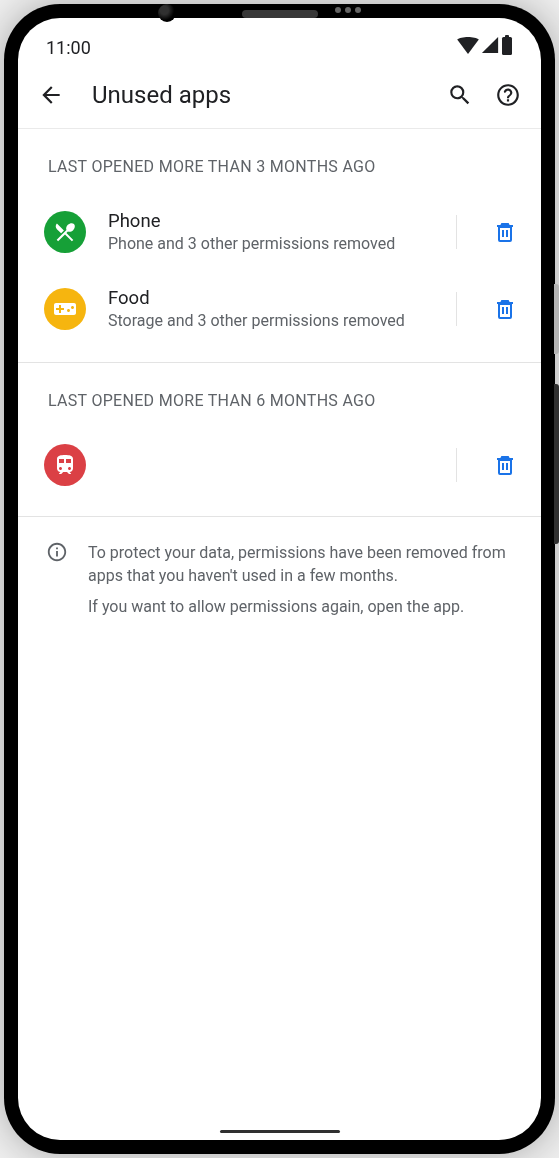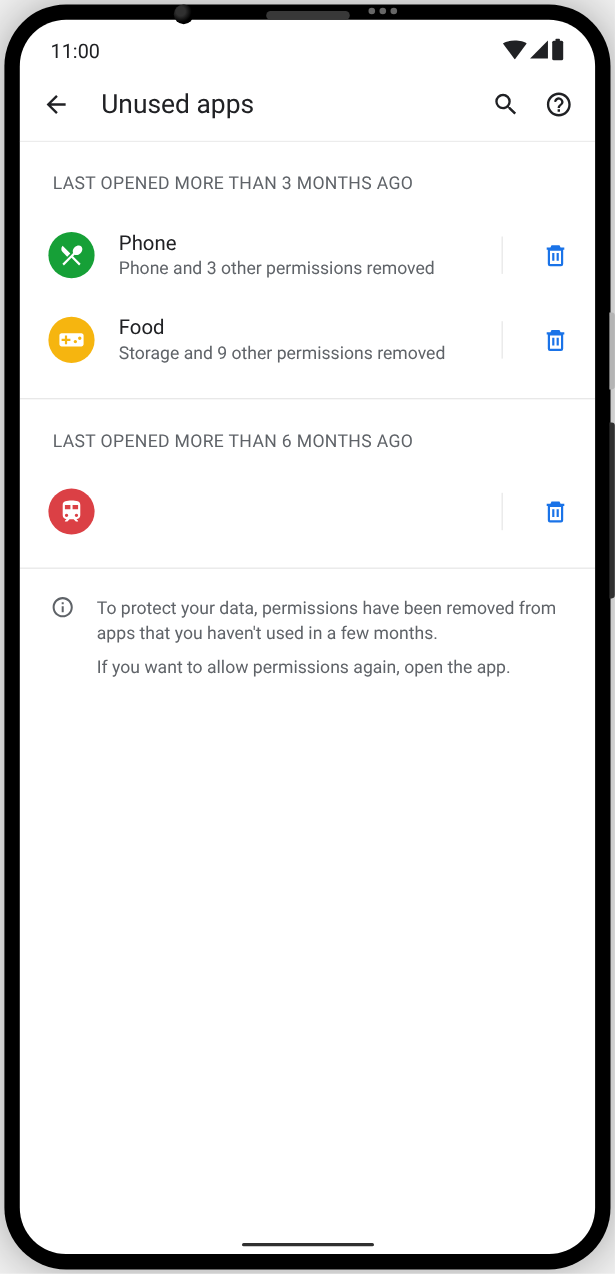--- a/index.html
+++ b/index.html
@@ -251,21 +251,21 @@
       </div>
 
       <div class="app-row">
         <div class="app-icon bg-game">
           <svg width="24" height="24" viewBox="0 0 24 24">
               <path fill="#fff" d="M21 6H3c-1.1 0-2 .9-2 2v8c0 1.1.9 2 2 2h18c1.1 0 2-.9 2-2V8c0-1.1-.9-2-2-2zm-10 7H8v3H6v-3H3v-2h3V8h2v3h3v2zm4.5 2c-.83 0-1.5-.67-1.5-1.5s.67-1.5 1.5-1.5 1.5.67 1.5 1.5-.67 1.5-1.5 1.5zm4-3c-.83 0-1.5-.67-1.5-1.5S18.67 9 19.5 9s1.5.67 1.5 1.5-.67 1.5-1.5 1.5z"></path>
             </svg>
         </div>
         <div class="app-info">
           <div class="app-name">Food</div>
-          <div class="app-sub">Storage and 9 other permissions removed</div>
+          <div class="app-sub">Storage and 3 other permissions removed</div>
         </div>
         <div class="app-divider"></div>
         <div class="delete-btn">
           <svg width="24" height="24" viewBox="0 0 24 24">
               <path fill="none" stroke="#1a73e8" stroke-width="2" d="M6 7h12v13a1 1 0 01-1 1H7a1 1 0 01-1-1V7zm3-3h6l1 2H8l1-2zM4 6h16M10 10v7M14 10v7"></path>
             </svg>
         </div>
       </div>
 
       <div class="hr"></div>

